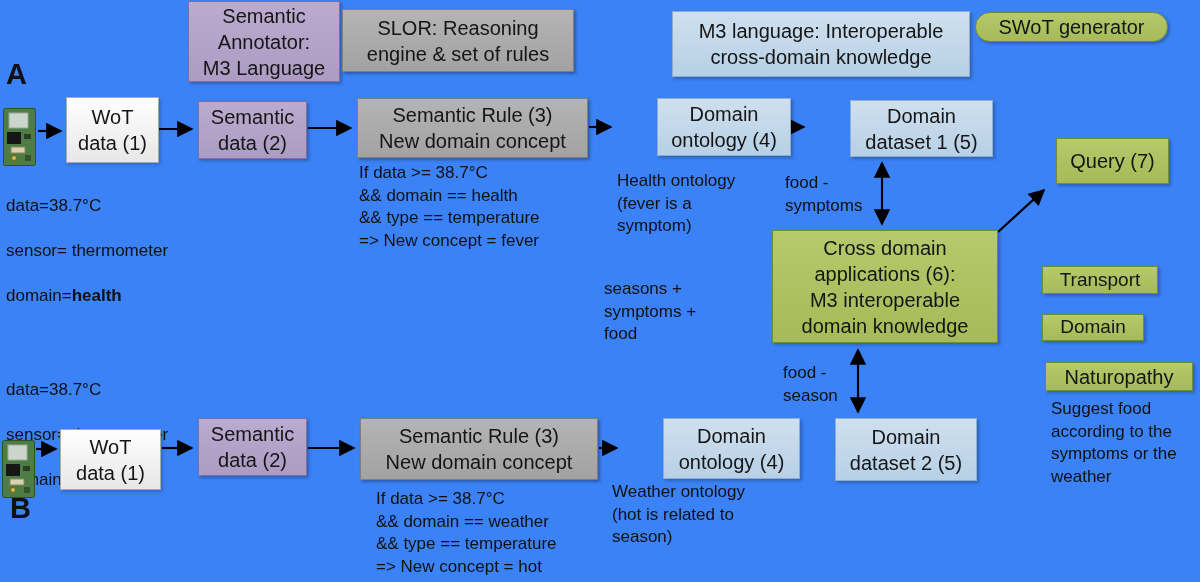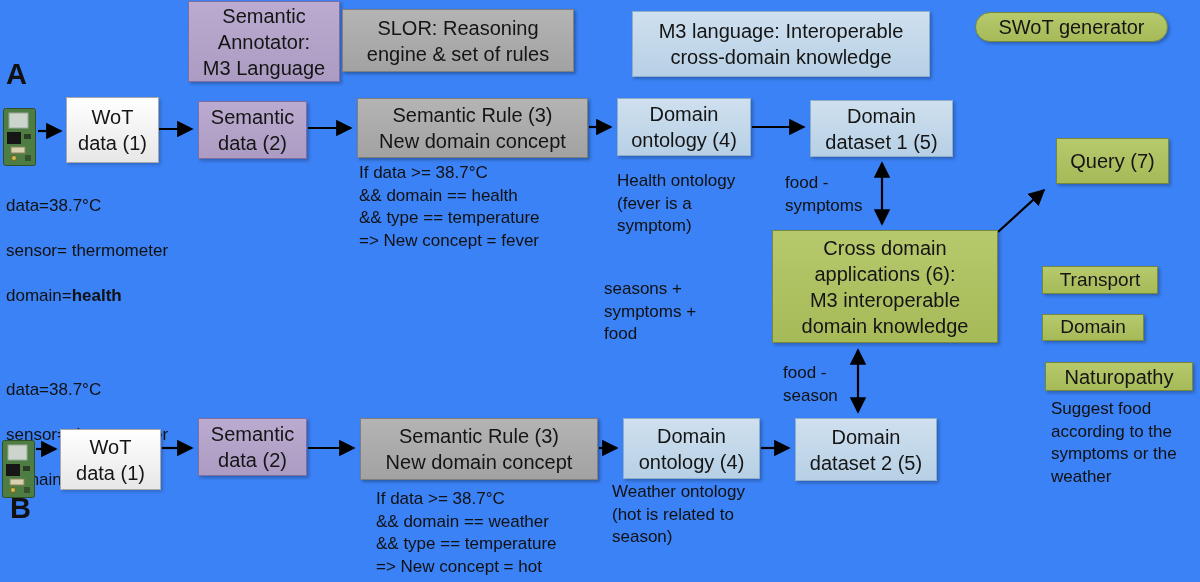--- a/index.html
+++ b/index.html
@@ -9,21 +9,21 @@
   }
   #arrows { position:absolute; left:0; top:0; z-index:1; }
   .box {
     position:absolute; z-index:2; box-sizing:border-box;
     display:flex; align-items:center; justify-content:center;
     text-align:center; white-space:pre-line;
     font-size:20px; line-height:1.3; color:#151515;
   }
   .purple { background:linear-gradient(#bcabd0,#ac9bc2); border:1px solid #7e6fa3; box-shadow:2px 2px 3px rgba(0,0,0,0.25); }
   .gray   { background:linear-gradient(#b4b4b4,#a2a2a2); border:1px solid #7f7f7f; box-shadow:2px 2px 3px rgba(0,0,0,0.3); }
-  .blue   { background:linear-gradient(#cfe0ef,#b7d0e5); border:1px solid #8eaecb; box-shadow:2px 2px 3px rgba(0,0,0,0.25); }
+  .blue   { background:linear-gradient(#cfe0ef,#b7d0e5); border:1px solid #8eaecb; box-shadow:2px 2px 3px rgba(0,0,0,0.25);margin-left:40px; }
   .green  { background:linear-gradient(#b6c96c,#a7ba58); border:1px solid #76893a; box-shadow:2px 2px 3px rgba(0,0,0,0.25); }
   .white  { background:linear-gradient(#ffffff,#e7e7e7); border:1px solid #a9a9a9; box-shadow:2px 2px 3px rgba(0,0,0,0.18); }
   .note { position:absolute; z-index:2; white-space:pre-line; font-size:17px; line-height:1.33; color:#111; }
   .big-label { position:absolute; z-index:2; font-size:29px; font-weight:bold; color:#111; }
   .bold { font-weight:bold; }
   .device { position:absolute; z-index:2; }
 </style>
 </head>
 <body>
 

